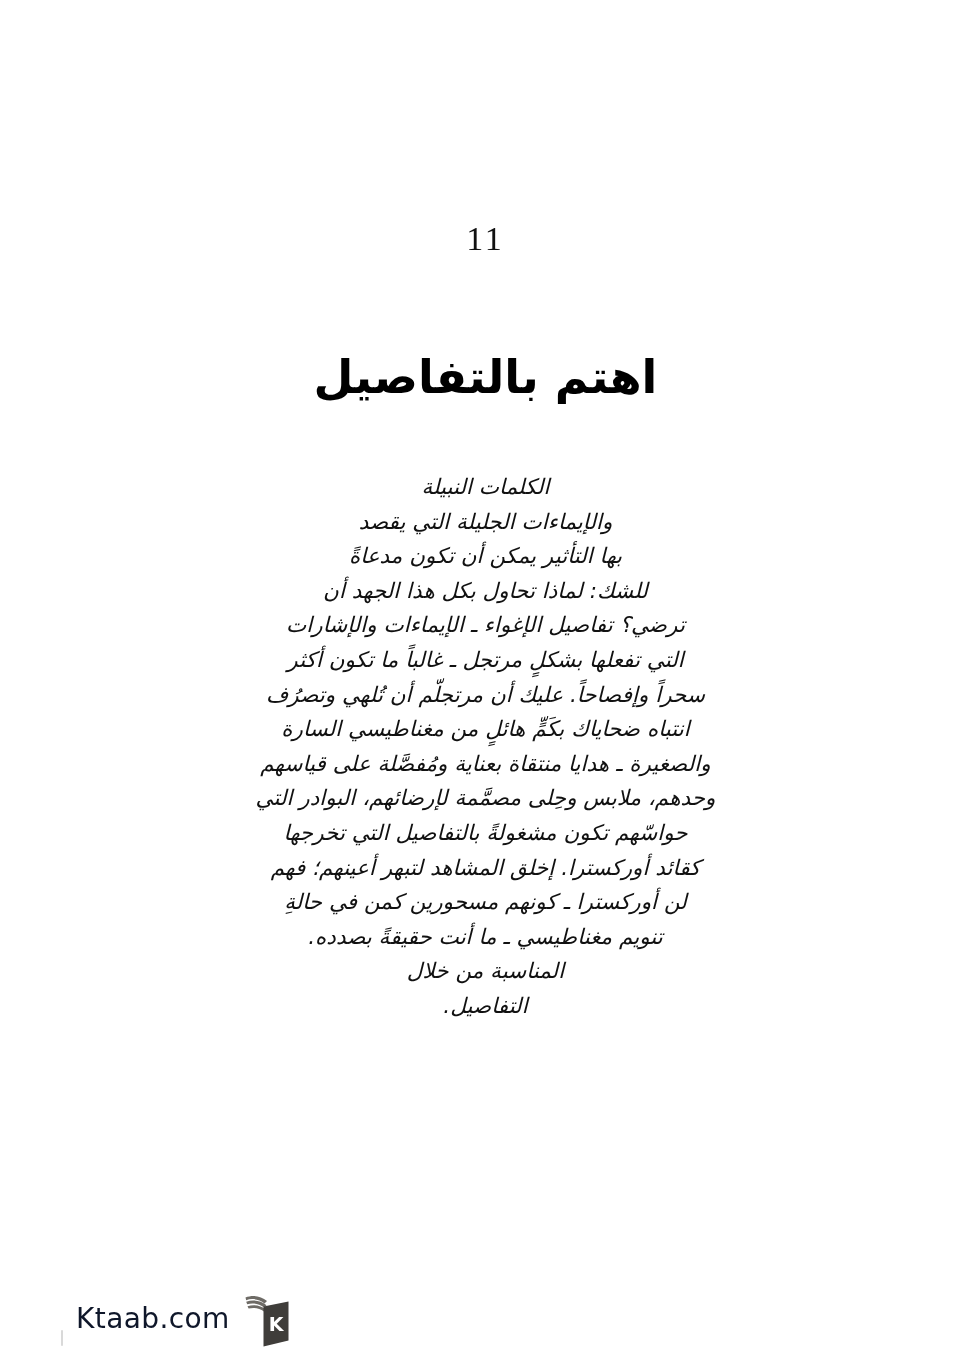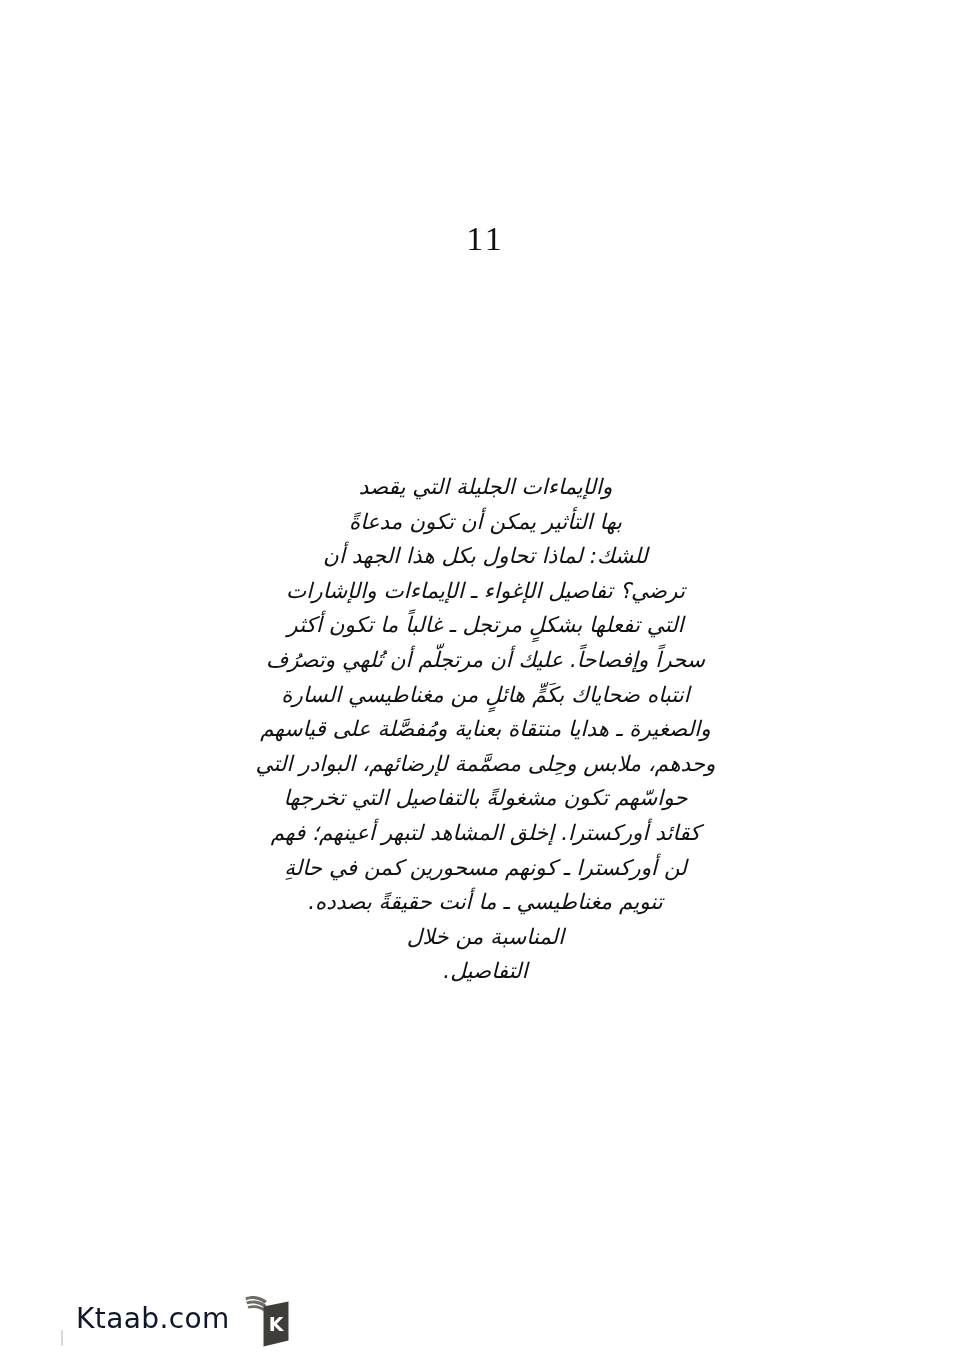--- a/index.html
+++ b/index.html
@@ -114,22 +114,24 @@
     border-radius: 1px;
   }
 </style>
 </head>
 <body>
 
 <div class="page">
 
   <div class="page-number">11</div>
 
+  <h1 class="chapter-title">اهتم بالتفاصيل</h1>
 
   <div class="quote-block">
+    <div class="quote-line">الكلمات النبيلة</div>
     <div class="quote-line">والإيماءات الجليلة التي يقصد</div>
     <div class="quote-line">بها التأثير يمكن أن تكون مدعاةً</div>
     <div class="quote-line">للشك: لماذا تحاول بكل هذا الجهد أن</div>
     <div class="quote-line">ترضي؟ تفاصيل الإغواء ـ الإيماءات والإشارات</div>
     <div class="quote-line">التي تفعلها بشكلٍ مرتجل ـ غالباً ما تكون أكثر</div>
     <div class="quote-line">سحراً وإفصاحاً. عليك أن مرتجلّم أن تُلهي وتصرُف</div>
     <div class="quote-line">انتباه ضحاياك بكَمٍّ هائلٍ من مغناطيسي السارة</div>
     <div class="quote-line">والصغيرة ـ هدايا منتقاة بعناية ومُفصَّلة على قياسهم</div>
     <div class="quote-line">وحدهم، ملابس وحِلى مصمَّمة لإرضائهم، البوادر التي</div>
     <div class="quote-line">حواسّهم تكون مشغولةً بالتفاصيل التي تخرجها</div>

